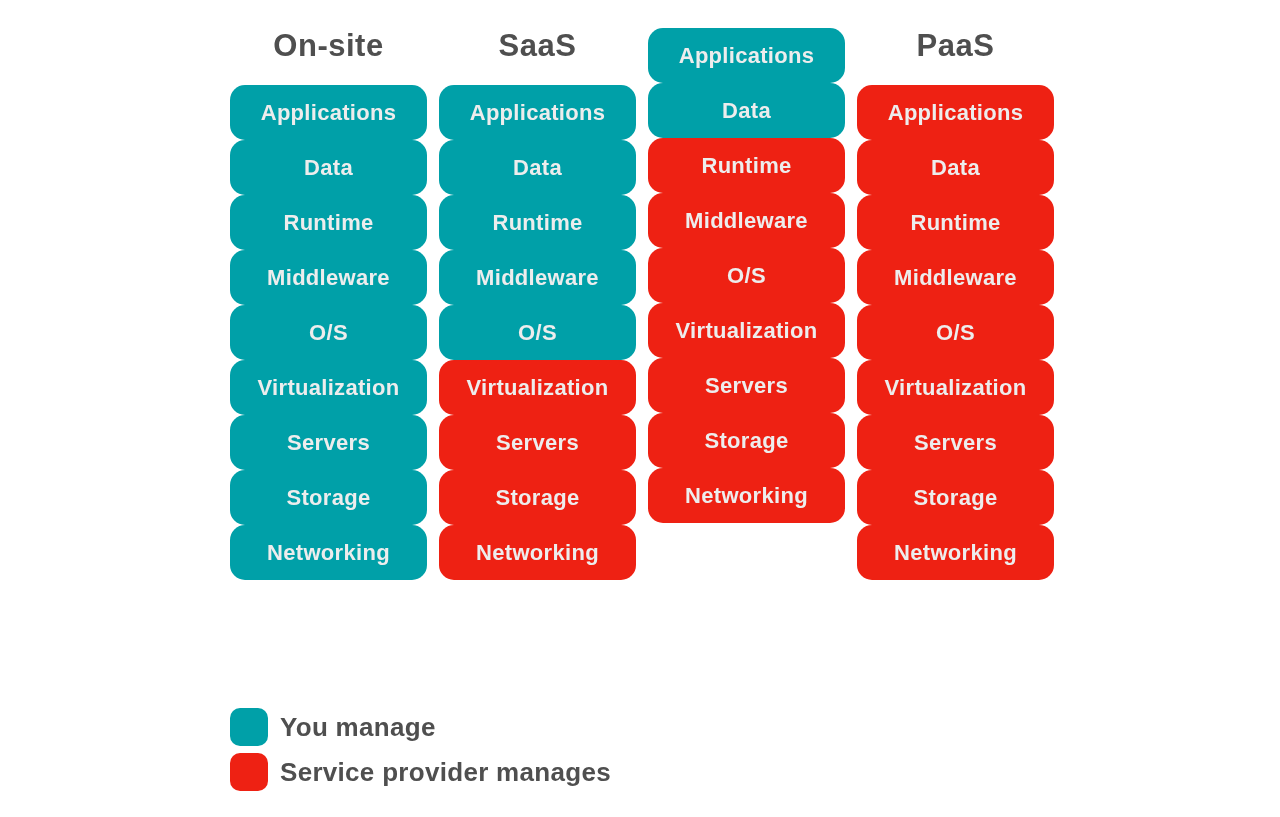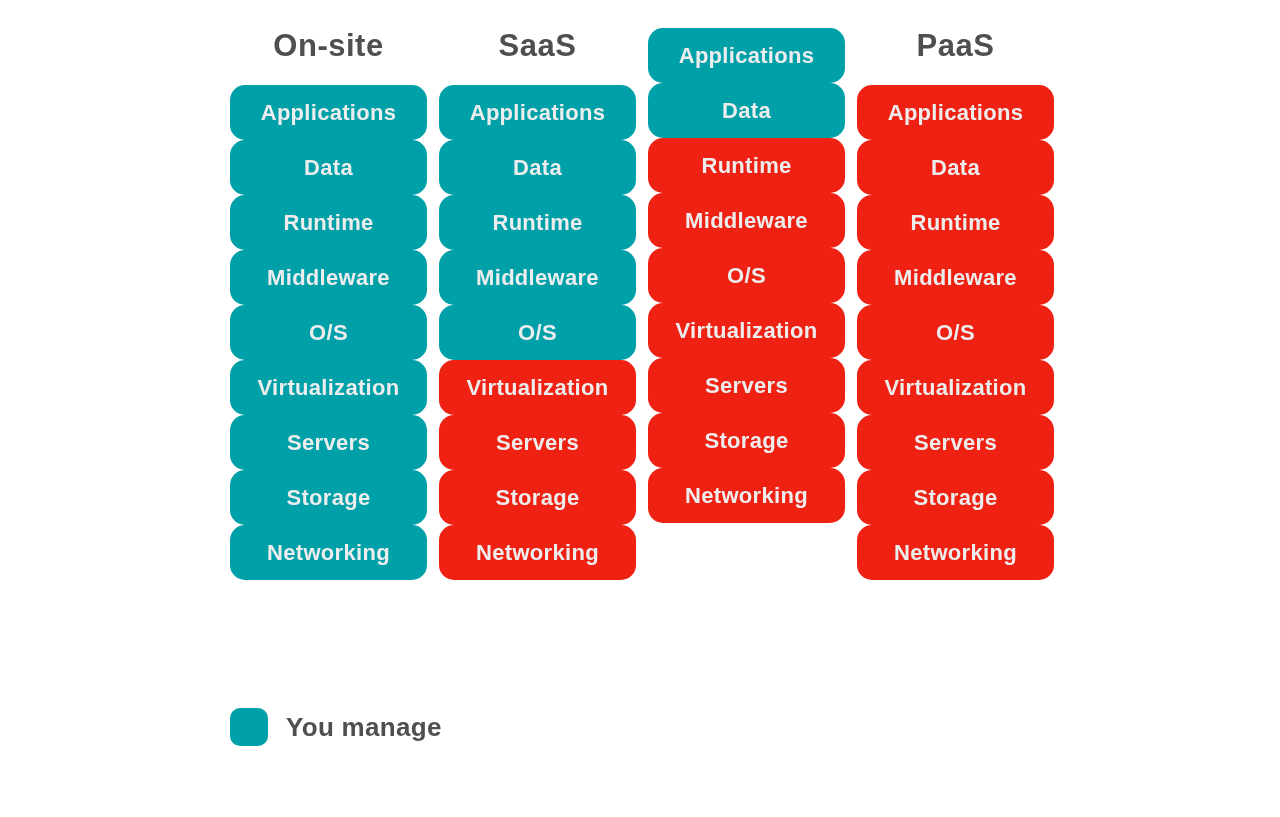--- a/index.html
+++ b/index.html
@@ -65,21 +65,21 @@
   }
   .swatch {
     width: 38px;
     height: 38px;
     border-radius: 10px;
     flex: 0 0 auto;
   }
   .swatch.you      { background: var(--teal, #00a0a8); }
   .swatch.provider { background: var(--red, #ee2113); }
   .legend-label {
-    margin-left: 18px;
+    margin-left: 12px;
     font-size: 26px;
     font-weight: bold;
     letter-spacing: 0.3px;
     color: var(--heading-text, #4f4f4f);
   }
 </style>
 </head>
 <body>
 
 <div class="canvas">
@@ -133,15 +133,19 @@
         <div class="cell provider">Storage</div>
         <div class="cell provider">Networking</div>
       </div>
     </div>
 
   <div class="legend">
     <div class="legend-row">
       <span class="swatch you"></span>
       <span class="legend-label">You manage</span>
     </div>
+    <div class="legend-row">
+      <span class="swatch provider"></span>
+      <span class="legend-label">Service provider manages</span>
+    </div>
   </div>
 
 </div>
 
 </body></html>

